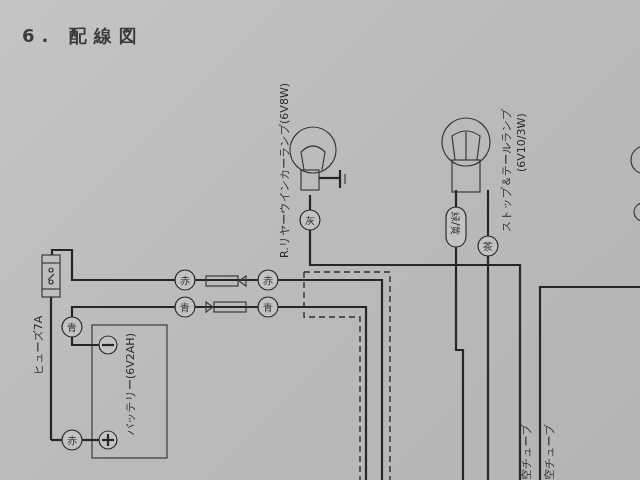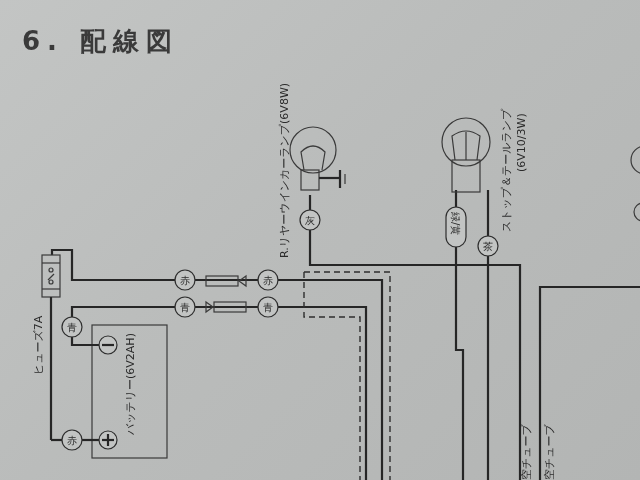--- a/index.html
+++ b/index.html
@@ -7,21 +7,21 @@
     width: 640px; height: 480px; overflow: hidden;
     background: #b9bbba;
     font-family: "DejaVu Sans", sans-serif;
   }
   .page {
     position: relative; width: 640px; height: 480px;
     background: linear-gradient(135deg, #c3c5c4 0%, #babcbb 45%, #b3b5b4 100%);
   }
   .title {
     position: absolute; left: 22px; top: 24px;
-    font-size: 26px; font-weight: bold; color: #3a3a3a;
+    font-size: 18px; font-weight: bold; color: #3a3a3a;
     letter-spacing: 7px;
   }
   svg { position: absolute; left: 0; top: 0; }
   .w { stroke: #262626; stroke-width: 2.2; fill: none; }
   .t { stroke: #3a3a3a; stroke-width: 1.2; fill: none; }
   .d { stroke: #2e2e2e; stroke-width: 1.4; fill: none; stroke-dasharray: 6 4; }
   .c { stroke: #2e2e2e; stroke-width: 1.2; fill: #c2c4c3; }
   .lbl { font-size: 10px; fill: #2a2a2a; }
   .vlbl { font-size: 11px; fill: #2a2a2a; }
 </style>

